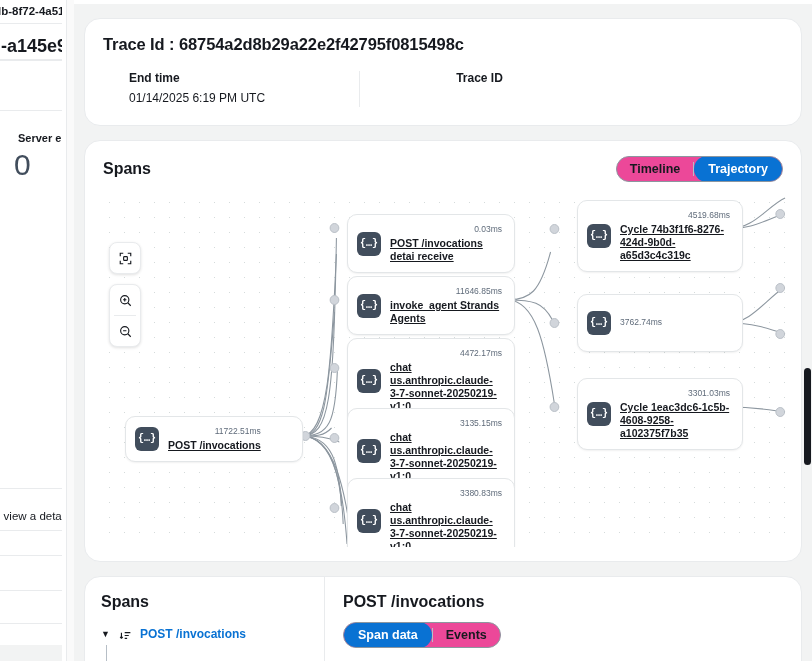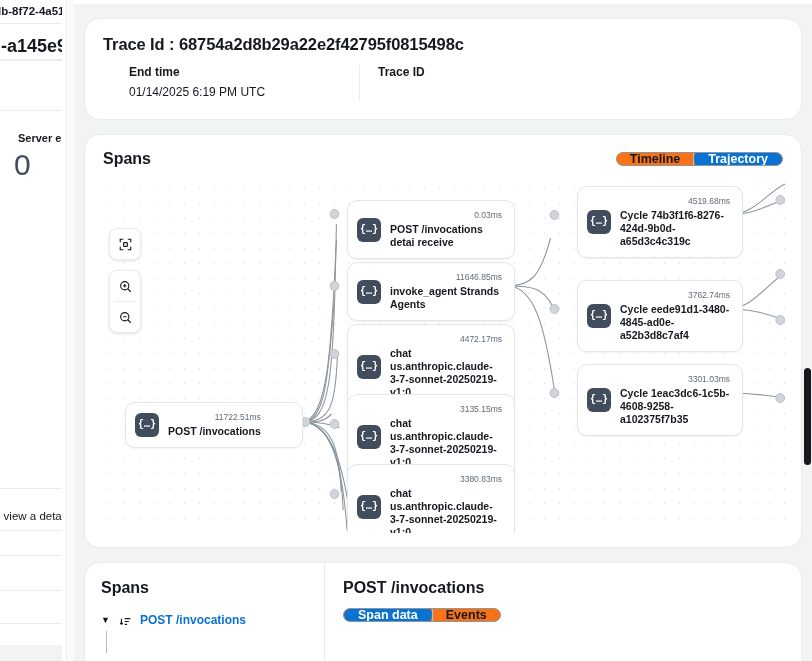--- a/index.html
+++ b/index.html
@@ -63,43 +63,43 @@
   .card {
     background:#ffffff;
     border:1px solid #e9ebed;
     border-radius:16px;
     margin:0 10px 14px 10px;
   }
 
   
   .hdr-card { margin-top:14px; padding:16px 18px 18px 18px; }
   .hdr-title { font-size:16.5px; font-weight:700; color:#16191f; letter-spacing:-0.1px; }
-  .hdr-cols { display:flex; margin-top:11px; }
+  .hdr-cols { display:flex; margin-top:17px; }
   .hdr-col { padding-right:18px; }
   .hdr-col.col-1 { width:256px; padding-left:26px; }
-  .hdr-col.col-2 { width:240px; padding-left:18px; border-left:1px solid #e9ebed; }
+  .hdr-col.col-2 { width:240px; padding-left:18px; border-left:1px solid #e9ebed;text-align:center; }
   .hdr-label { font-size:12px; font-weight:700; color:#16191f; margin-bottom:5px; }
   .hdr-value { font-size:12px; color:#16191f; line-height:1.45; }
   .hdr-value.with-copy { display:block; }
   .copy-ico {
     display:inline-block; vertical-align:-2px; width:12px; height:12px; margin-right:7px;
     color:#0972d3;
   }
 
   
   .spans-card { padding:0; }
   .spans-head {
     display:flex; align-items:center; justify-content:space-between;
     padding:15px 18px 10px 18px;
   }
   .spans-title { font-size:16px; font-weight:700; color:#16191f; }
   .seg {
     display:flex; align-items:center;
-    border:1px solid #8c969f; border-radius:18px; height:14px;
-    background:#f97316; overflow:hidden;
+    border:1px solid #8c969f; border-radius:18px; height:26px;
+    background:#ec4899; overflow:hidden;
   }
   .seg-btn {
     font-size:12.5px; font-weight:700; color:#16191f;
     padding:0 13px; height:26px; line-height:26px; cursor:pointer; background:transparent;
     border:none; font-family:inherit; white-space:nowrap;
   }
   .seg-div { width:1px; height:14px; background:#b6bec6; }
   .seg-btn.active { background:#0972d3; color:#ffffff; border-radius:18px; height:26px; padding:0 14px; }
 
   
@@ -122,21 +122,21 @@
     cursor:pointer;
   }
   .node .glyph {
     flex:0 0 auto; width:24px; height:24px; border-radius:6px;
     background:#414d5c; color:#ffffff;
     font-size:10px; font-weight:700; line-height:24px; text-align:center;
     font-family:"Liberation Mono", monospace;
   }
   .node .txt { min-width:0; }
   .node .dur { font-size:8.5px; color:#5f6b7a; line-height:1.2; margin-bottom:2px;text-align:right; }
-  .node .lbl { font-size:10.5px; font-weight:700; color:#16191f; line-height:1.24; word-break:break-word; }
+  .node .lbl { font-size:10.5px; font-weight:700; color:#16191f; line-height:1.24; word-break:break-word;text-decoration:underline; }
 
   .gctrl {
     position:absolute; background:#ffffff; border:1px solid #e9ebed;
     border-radius:8px; box-shadow:0 1px 3px rgba(0,0,0,0.12);
     display:flex; flex-direction:column; align-items:center; cursor:pointer;
   }
   .gctrl-btn {
     width:30px; height:30px; display:flex; align-items:center; justify-content:center;
     color:#16191f; cursor:pointer;
   }
@@ -313,21 +313,20 @@
                 <div class="glyph">{…}</div>
                 <div class="txt">
                   <div class="dur">4519.68ms</div>
                   <div class="lbl">Cycle 74b3f1f6-8276-424d-9b0d-a65d3c4c319c</div>
                 </div>
               </div>
               <div class="node" style="left: 478px; top: 102px; width: 166px; min-height: 58px;">
                 <div class="glyph">{…}</div>
                 <div class="txt">
                   <div class="dur">3762.74ms</div>
-                  <div class="lbl">Cycle eede91d1-3480-4845-ad0e-a52b3d8c7af4</div>
                 </div>
               </div>
               <div class="node" style="left: 478px; top: 186px; width: 166px; min-height: 58px;">
                 <div class="glyph">{…}</div>
                 <div class="txt">
                   <div class="dur">3301.03ms</div>
                   <div class="lbl">Cycle 1eac3dc6-1c5b-4608-9258-a102375f7b35</div>
                 </div>
               </div>
             </div>

